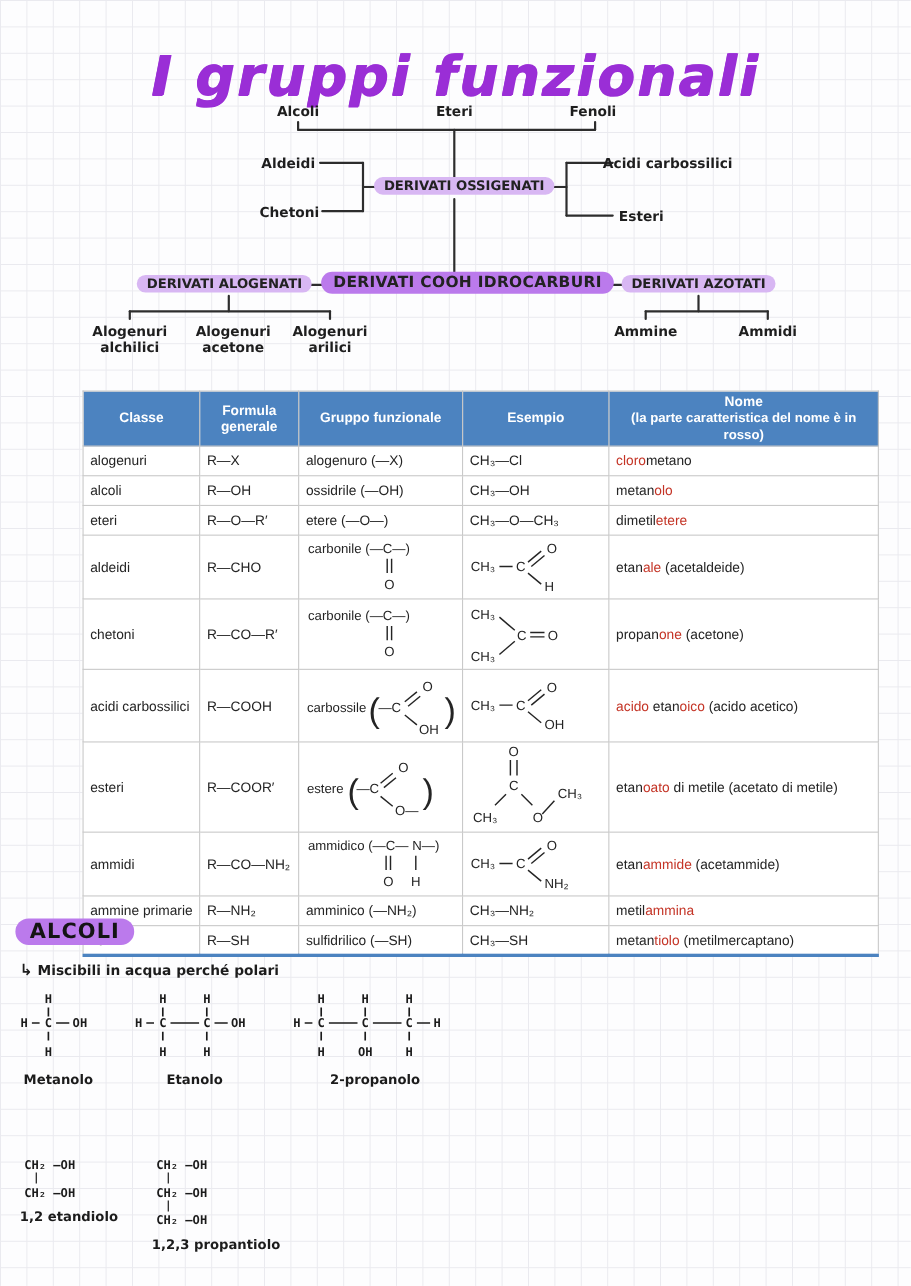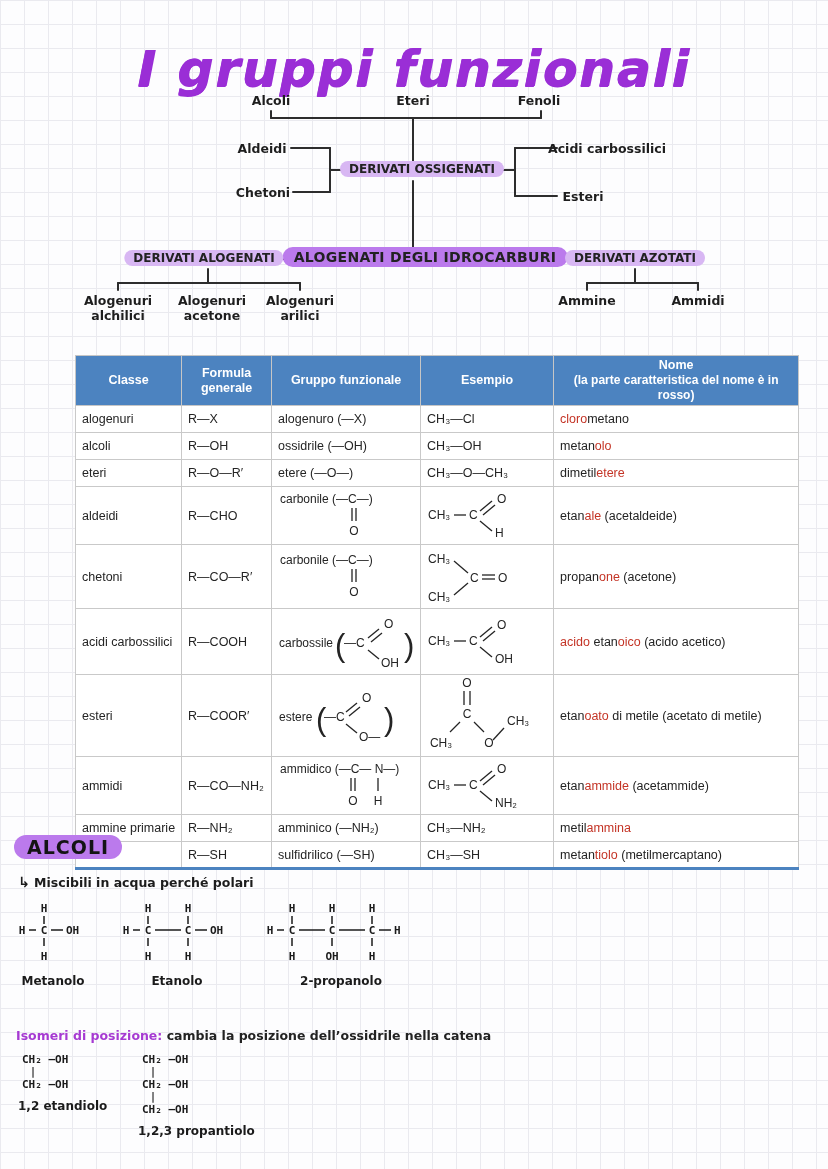--- a/index.html
+++ b/index.html
@@ -101,21 +101,21 @@
       <line x1="698" y1="193" x2="698" y2="200"></line>
     </svg>
     <div class="dlabel" style="left:271px;top:3px">Alcoli</div>
     <div class="dlabel" style="left:413px;top:3px">Eteri</div>
     <div class="dlabel" style="left:539px;top:3px">Fenoli</div>
     <div class="dlabel" style="left:262px;top:51px">Aldeidi</div>
     <div class="dlabel" style="left:263px;top:95px">Chetoni</div>
     <div class="dlabel" style="left:607px;top:51px">Acidi carbossilici</div>
     <div class="dlabel" style="left:583px;top:99px">Esteri</div>
     <div class="pill" style="left:422px;top:71px">DERIVATI OSSIGENATI</div>
-    <div class="pill root" style="left:425px;top:157px">ALOGENATI DEGLI IDROCARBURI</div>
+    <div class="pill root" style="left:425px;top:157px">DERIVATI COOH IDROCARBURI</div>
     <div class="pill" style="left:204px;top:160px">DERIVATI ALOGENATI</div>
     <div class="pill" style="left:635px;top:160px">DERIVATI AZOTATI</div>
     <div class="dlabel" style="left:118px;top:203px">
       <div>Alogenuri</div>
       <div>alchilici</div>
     </div>
     <div class="dlabel" style="left:212px;top:203px">
       <div>Alogenuri</div>
       <div>acetone</div>
     </div>
@@ -390,23 +390,20 @@
             <line x1="110" y1="40" x2="110" y2="48"></line>
             <text x="110" y="62" text-anchor="middle">H</text>
             <line x1="117" y1="32" x2="129" y2="32"></line>
             <text x="132" y="36" text-anchor="start">H</text>
           </svg></div>
       <div class="mol-label">2-propanolo</div>
     </div>
   </div>
 
 
-  <div class="iso-head">
-    <span class="purple">Isomeri di posizione:</span><span> cambia la posizione dell’ossidrile nella catena</span>
-  </div>
 
   <div class="diol d1">
     <div>
         <div class="drow">CH₂ —OH</div>
         <div class="dbar">|</div>
         <div class="drow">CH₂ —OH</div>
       </div>
     <div class="diol-label">1,2 etandiolo</div>
   </div>
   <div class="diol d2">

